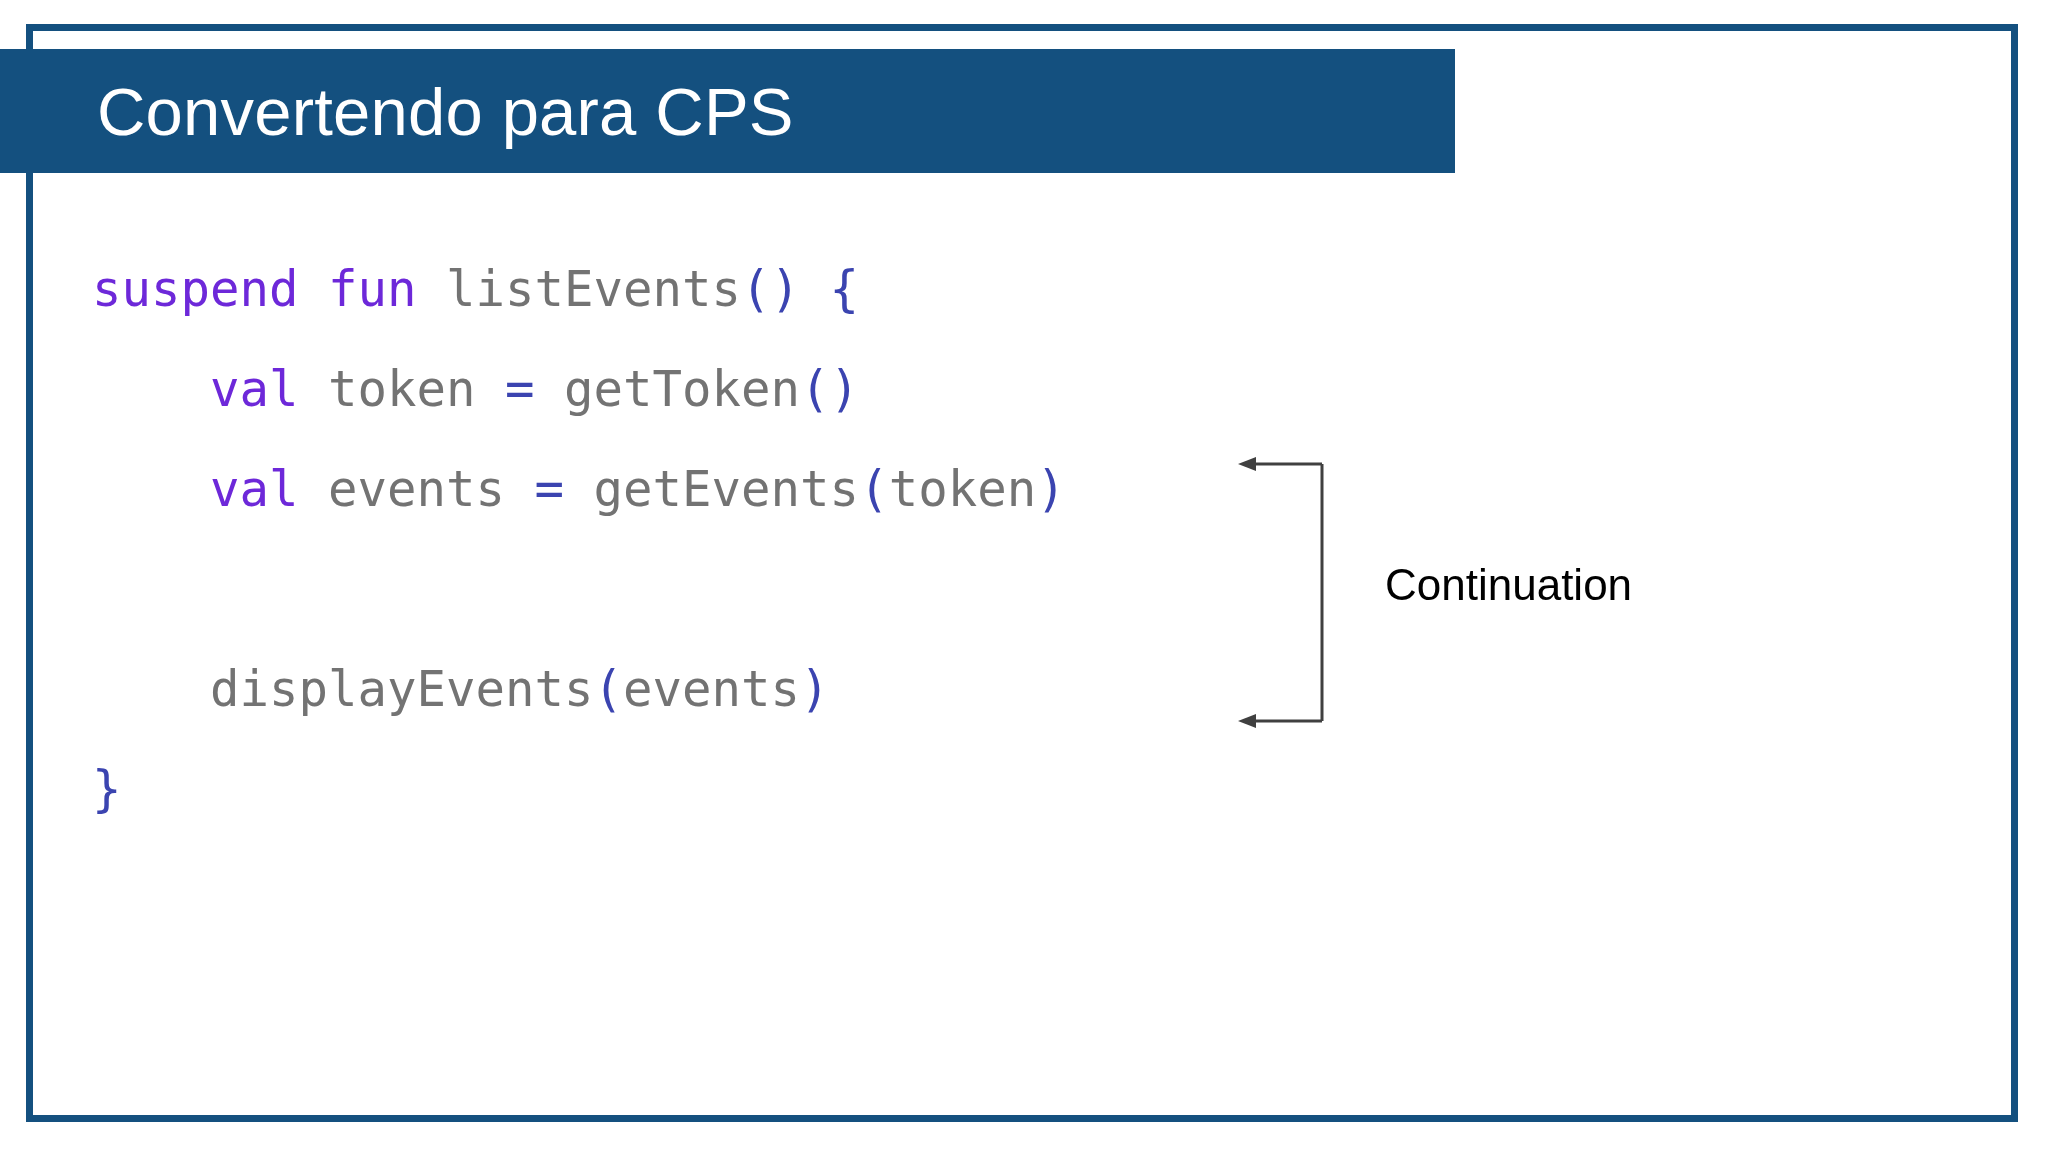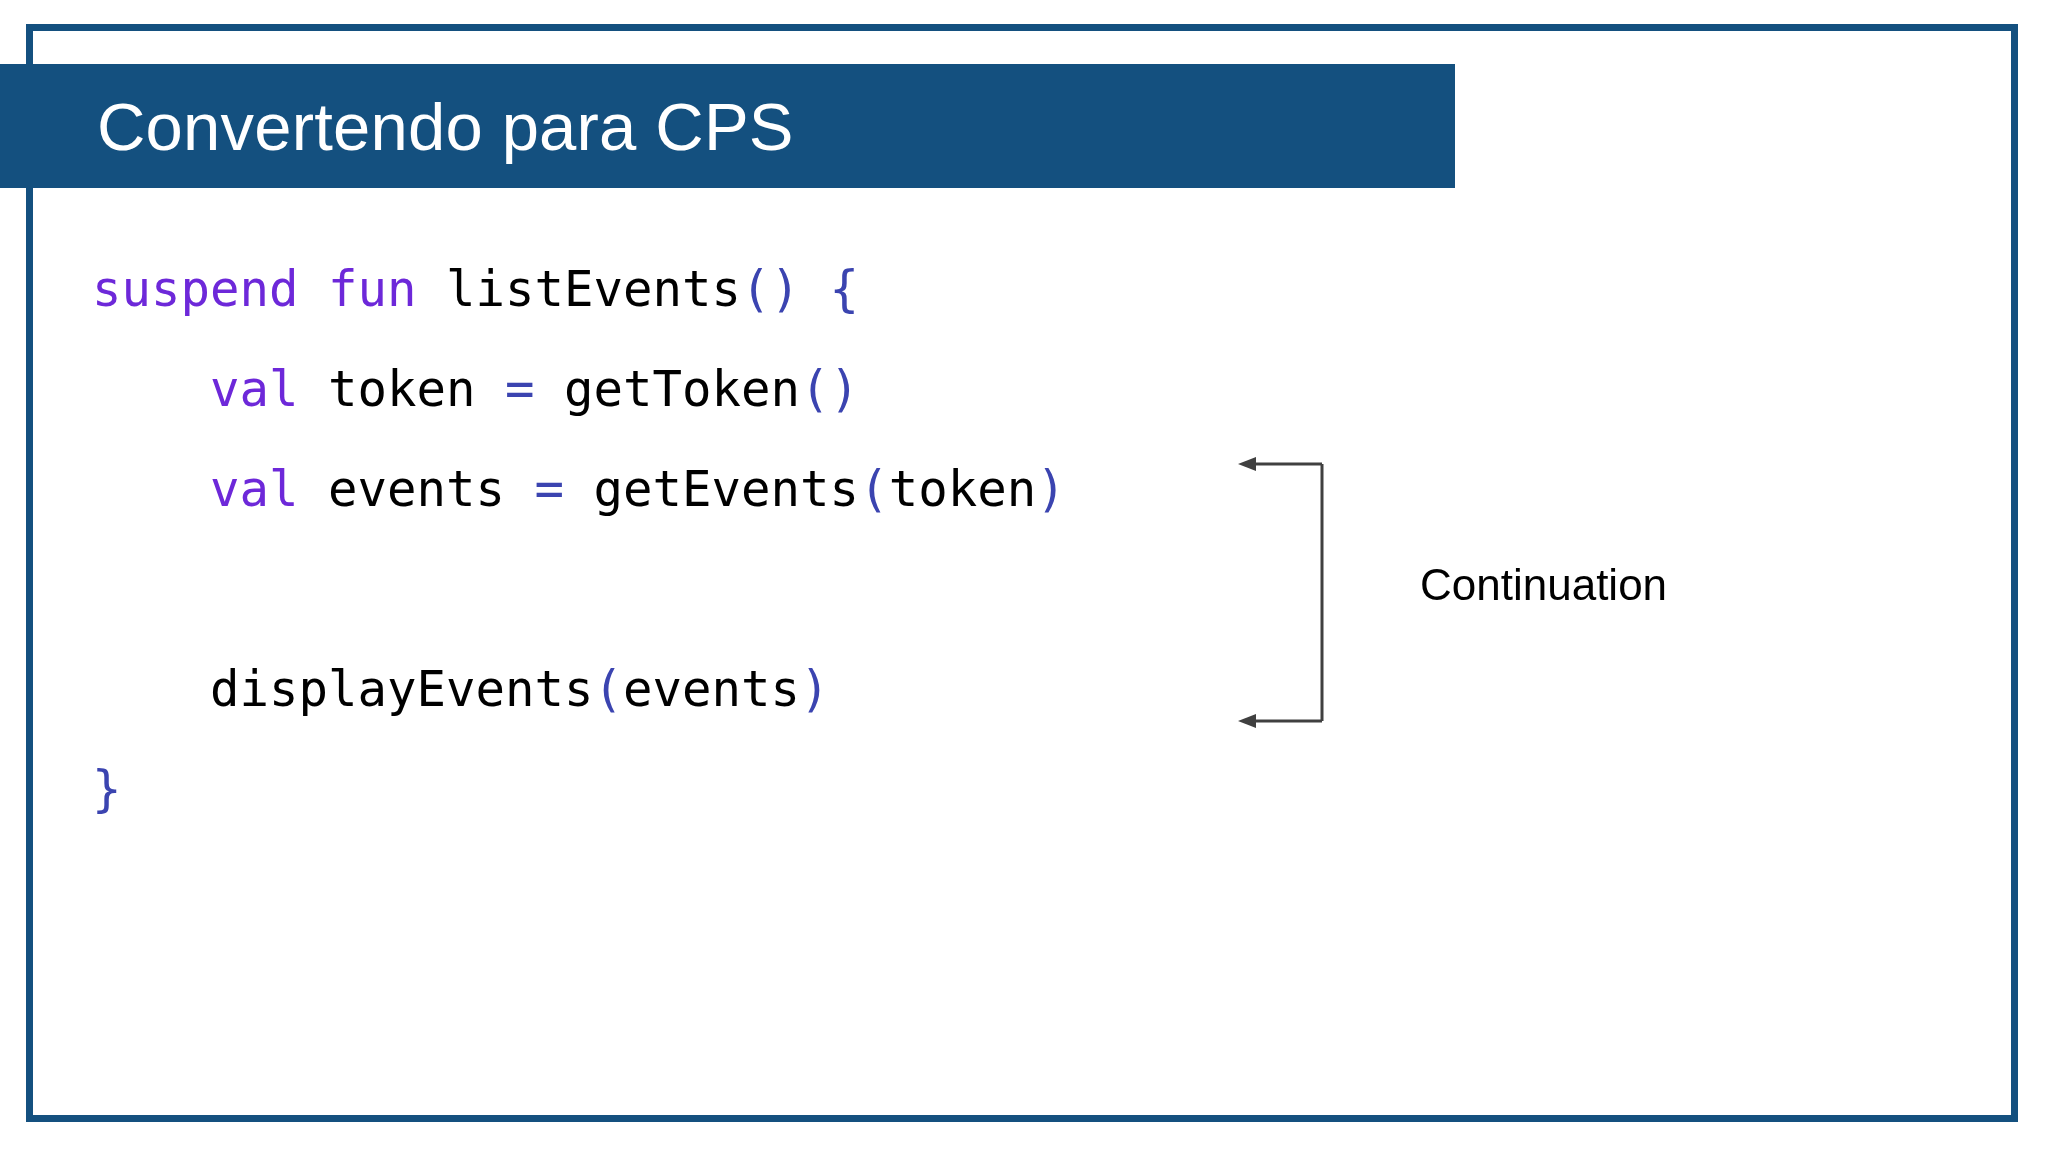--- a/index.html
+++ b/index.html
@@ -28,21 +28,21 @@
     height: 1098px;
     border: 7px solid #14507F;
     box-sizing: border-box;
     background: transparent;
   }
 
   
   .title-banner {
     position: absolute;
     left: 0px;
-    top: 64px;
+    top: 49px;
     width: 1455px;
     height: 124px;
     background: #14507F;
     display: flex;
     align-items: center;
   }
   .title-text {
     color: #ffffff;
     font-family: "Liberation Sans", sans-serif;
     font-size: 67px;
@@ -63,36 +63,36 @@
     line-height: 100px;
     white-space: pre;
     color: #2E3D40;
   }
   .code-line {
     height: 100px;
     white-space: pre;
   }
   .kw   { color: #6d28d9; }
   .punc { color: #3B44B0; }
-  .id   { color: #000000; margin-top: 44px; }
+  .id   { color: #737373; margin-top: 44px; }
   .blank { color: transparent; }
 
   
   .bracket {
     position: absolute;
     left: 1230px;
     top: 450px;
     width: 110px;
     height: 285px;
     pointer-events: none;
   }
 
   .continuation-label {
     position: absolute;
-    left: 1420px;
+    left: 1385px;
     top: 563px;
     font-family: "Liberation Sans", sans-serif;
     font-size: 44px;
     color: #000000;
     white-space: nowrap;
     line-height: 1;
   }
 </style>
 </head>
 <body>

